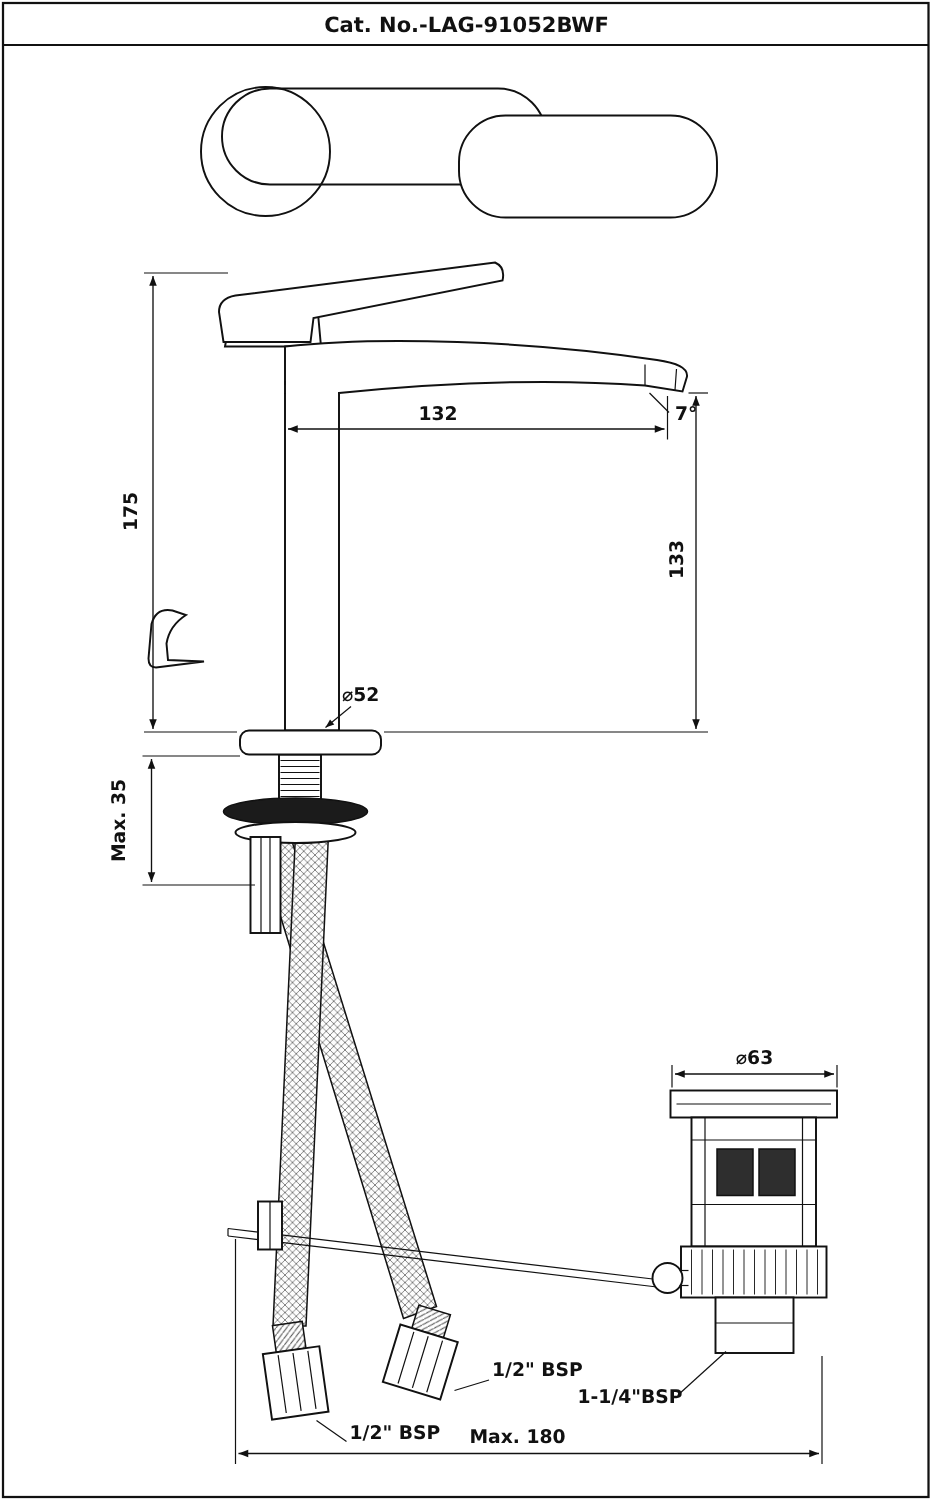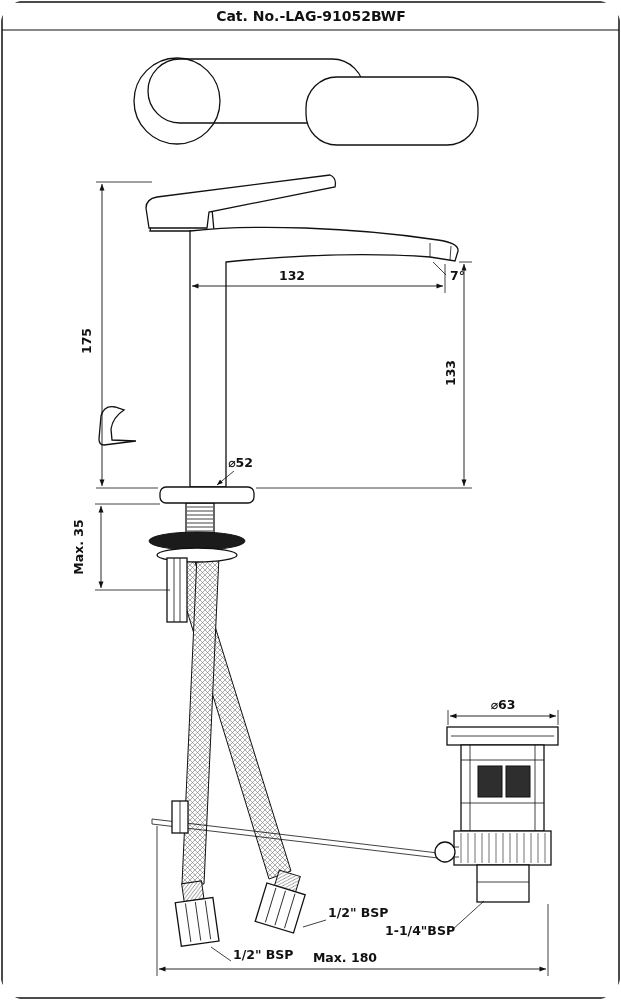--- a/index.html
+++ b/index.html
@@ -1,16 +1,16 @@
 <!DOCTYPE html>
 <html><head>
 <meta charset="utf-8">
 <style>
   html,body{margin:0;padding:0;background:#ffffff;}
-  .page{position:relative;width:621px;height:1000px;background:#fff;font-family:"DejaVu Sans",sans-serif;overflow:hidden;border-radius:27px;}
+  .page{position:relative;width:621px;height:1000px;background:#fff;font-family:"DejaVu Sans",sans-serif;overflow:hidden;}
   svg{position:absolute;left:0;top:0;}
   text{font-family:"DejaVu Sans",sans-serif;fill:#111;}
   .title{font-size:14px;font-weight:700;}
   .dim{font-size:12.5px;font-weight:700;}
   .outline{fill:#ffffff;stroke:#111;stroke-width:1.3;}
   .thin{fill:none;stroke:#111;stroke-width:0.8;}
   .ext{stroke:#111;stroke-width:0.8;}
   .dimline{stroke:#111;stroke-width:0.9;fill:none;}
 </style>
 </head>

